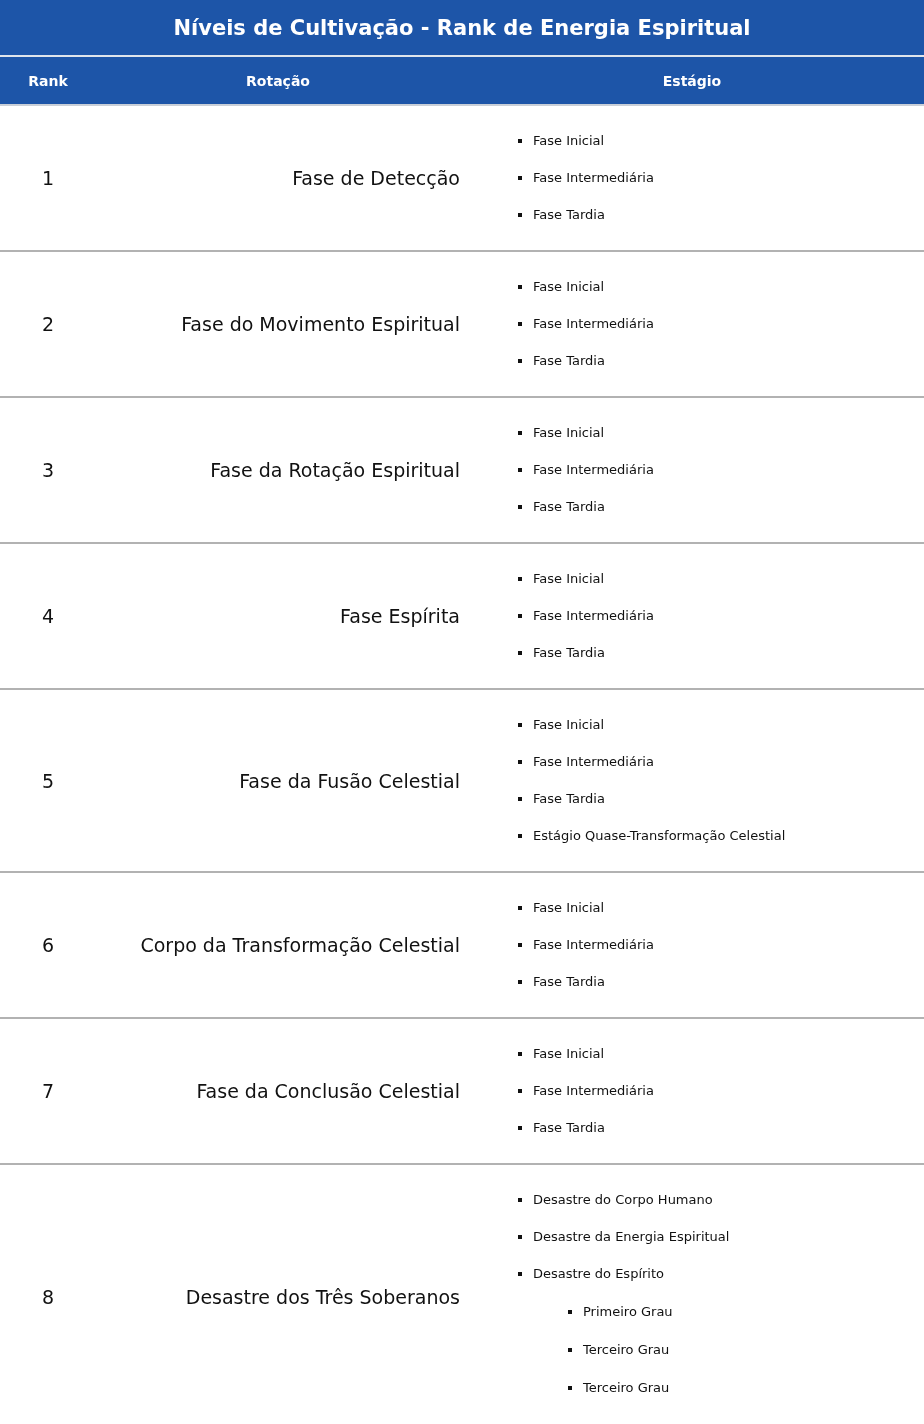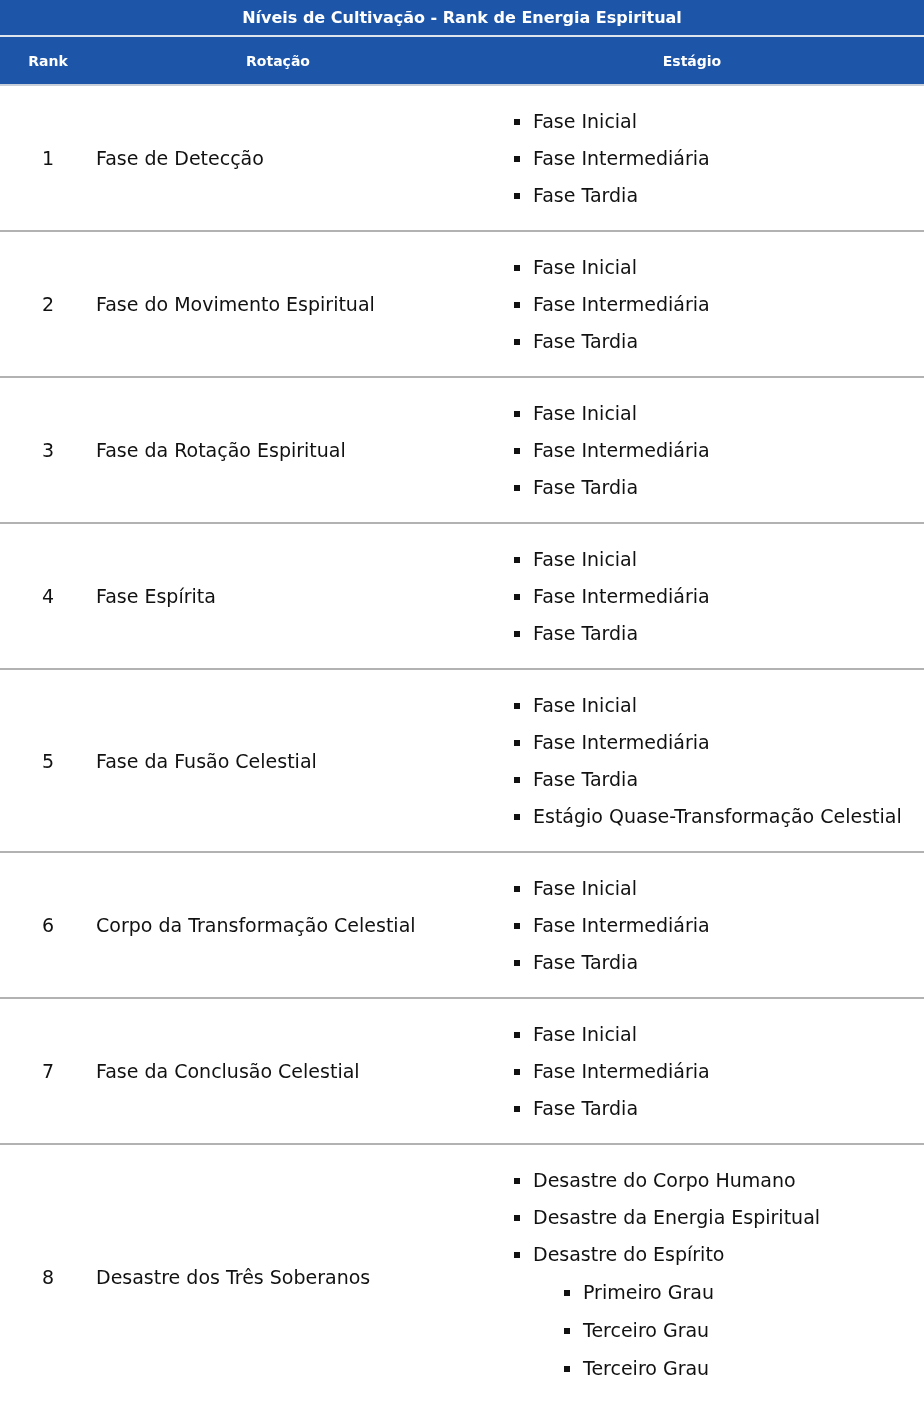--- a/index.html
+++ b/index.html
@@ -26,44 +26,44 @@
   col.c-title{width:364px;}
   col.c-stage{width:464px;}
   thead th{
     background:var(--header-bg);
     color:var(--header-text);
     font-weight:bold;
     text-align:center;
     vertical-align:middle;
   }
   tr.title-row th{
-    height:36px;
-    font-size:16px;
+    height:56px;
+    font-size:21px;
     border-bottom:2px solid var(--header-divider);
   }
   tr.cols-row th{
     height:49px;
     font-size:14px;
     border-bottom:2px solid var(--subheader-divider);
   }
   tbody tr + tr{
     border-top:2px solid var(--row-divider);
   }
   tbody td{
     vertical-align:middle;
     padding:23px 0;
     font-size:19px;
   }
   td[data-name="rank-cell"]{text-align:center;}
-  td[data-name="title-cell"]{text-align:left;}
+  td[data-name="title-cell"]{text-align:right;}
   td[data-name="stage-cell"]{text-align:left;}
   ul[data-name="stage-list"]{
     list-style:square;
     padding-left:73px;
-    font-size:19px;
+    font-size:13px;
   }
   ul[data-name="stage-list"] > li{
     line-height:24px;
     margin-bottom:13px;
   }
   ul[data-name="stage-list"] > li:last-child{margin-bottom:0;}
   ul[data-name="substage-list"]{
     list-style:square;
     padding-left:50px;
     margin-top:14px;

